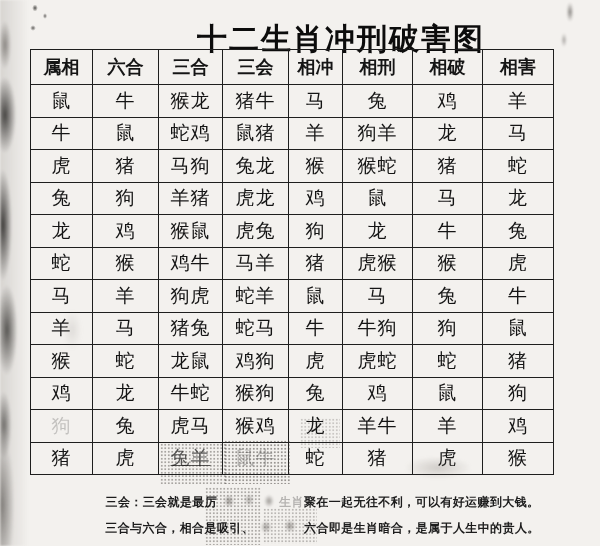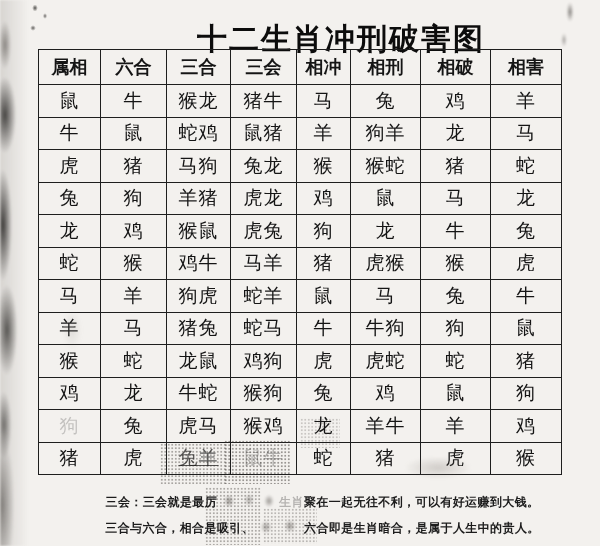--- a/index.html
+++ b/index.html
@@ -23,21 +23,20 @@
     padding-left: 29px;
   }
 
   
   .zodiac-table {
     position: absolute; left: 30px; top: 49px;
     width: 523px;
     border-collapse: collapse;
     table-layout: fixed;
     background: transparent;
-    margin-left: 8px;
   }
   .zodiac-table th, .zodiac-table td {
     border: 1.6px solid #1e1e1e;
     text-align: center; vertical-align: middle;
     padding: 0;
     color: #151515;
     overflow: hidden;
   }
   .zodiac-table th {
     height: 34px;

